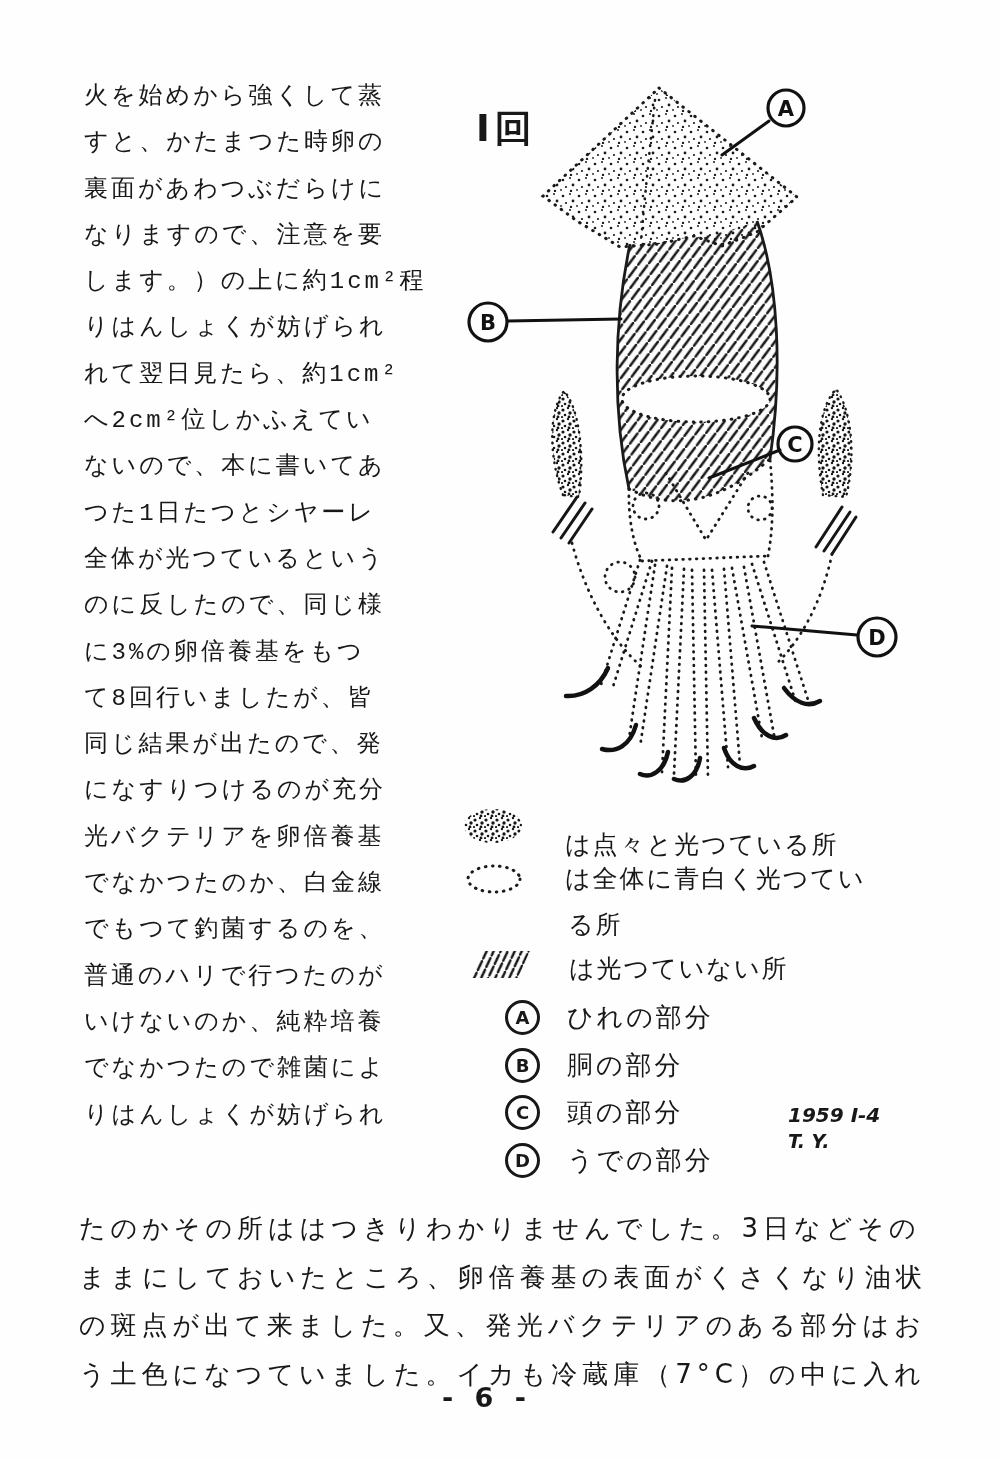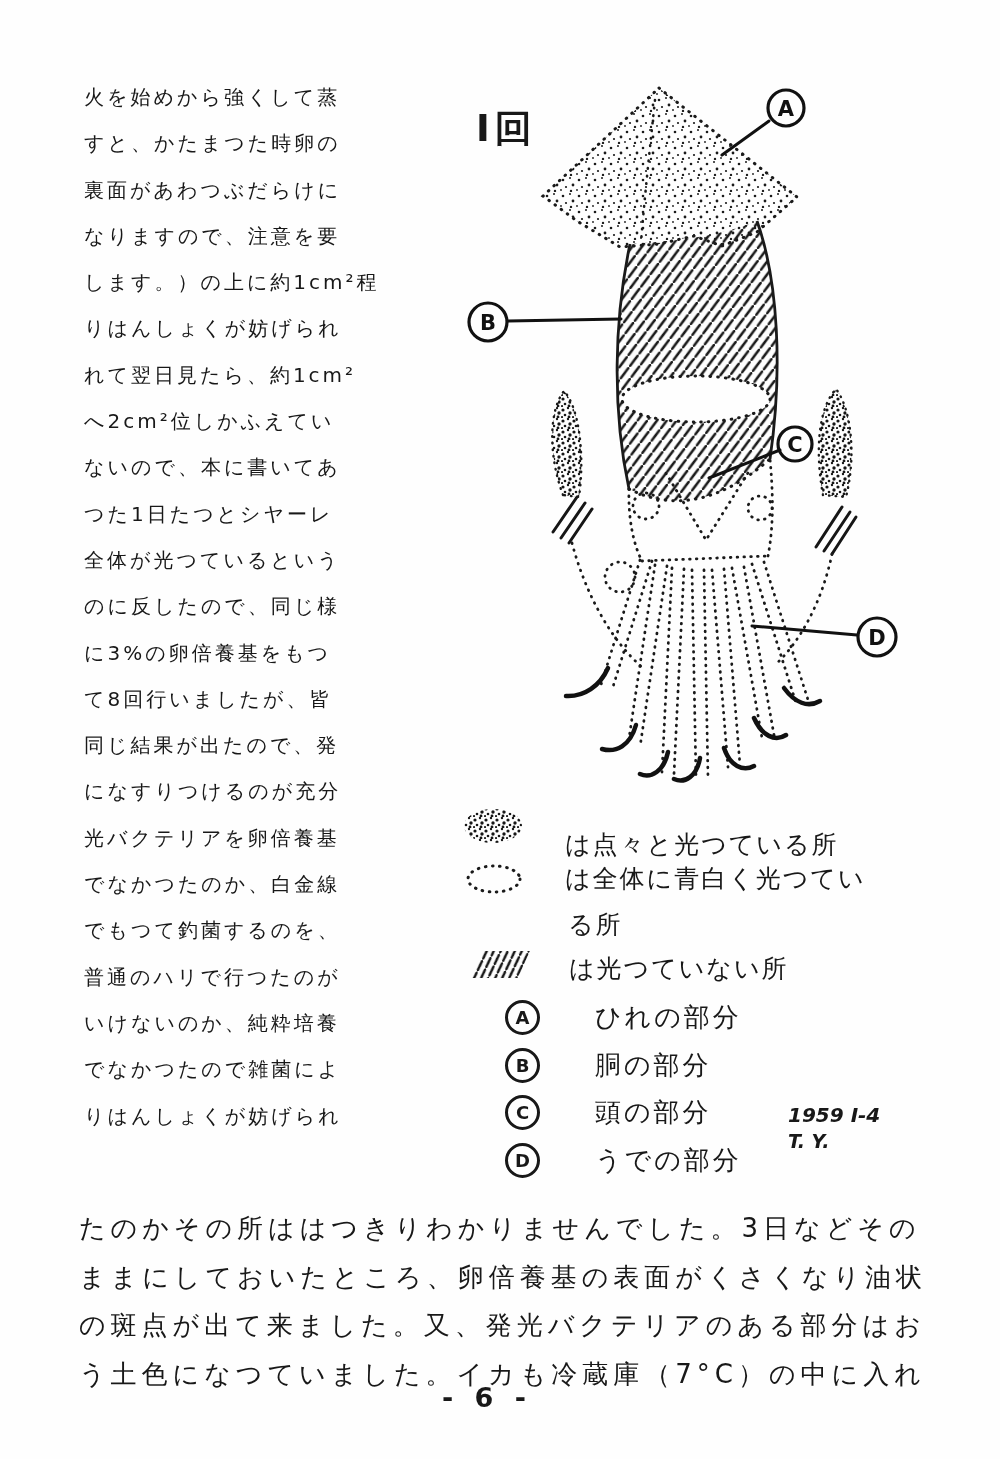--- a/index.html
+++ b/index.html
@@ -4,22 +4,23 @@
 <style>
   html,body{margin:0;padding:0;}
   body{
     width:1000px;height:1459px;position:relative;overflow:hidden;
     background:#fefefe;color:#181818;
     font-family:"DejaVu Sans","Liberation Sans",sans-serif;
   }
   
   .left-col{position:absolute;left:84px;top:74px;width:352px;}
   .left-col .tline{
-    height:46.3px;line-height:46.3px;font-size:20px;letter-spacing:3px;
+    height:46.3px;line-height:46.3px;font-size:24px;letter-spacing:3px;
     white-space:nowrap;
+    font-family:Liberation Mono, monospace;
   }
   .bottom-block{position:absolute;left:79px;top:1204px;width:880px;}
   .bottom-block .tline{
     height:48.5px;line-height:48.5px;font-size:26px;letter-spacing:5px;
     white-space:nowrap;
   }
   .page-number{
     position:absolute;left:387px;top:1382px;width:200px;text-align:center;
     font-size:27px;letter-spacing:6px;font-weight:bold;
   }
@@ -33,21 +34,21 @@
   
   .lg-swatch{position:absolute;}
   .lg-text{position:absolute;font-size:25px;letter-spacing:2px;white-space:nowrap;}
   .parts{position:absolute;left:505px;top:994px;}
   .part-row{display:flex;align-items:center;gap:27px;height:47.5px;}
   .lcircle{
     width:29px;height:29px;border:3px solid #181818;border-radius:50%;
     display:flex;align-items:center;justify-content:center;
     font-size:18px;font-weight:bold;flex:0 0 auto;
   }
-  .part-text{font-size:26px;letter-spacing:3px;white-space:nowrap;margin-left:28px;}
+  .part-text{font-size:26px;letter-spacing:3px;white-space:nowrap;}
   .date-note{
     position:absolute;left:788px;top:1102px;width:116px;text-align:left;
     font-style:italic;font-weight:bold;line-height:26px;
   }
   .date-note .dn1{font-size:20px;}
   .date-note .dn2{font-size:19px;}
 </style>
 </head>
 <body>
 

